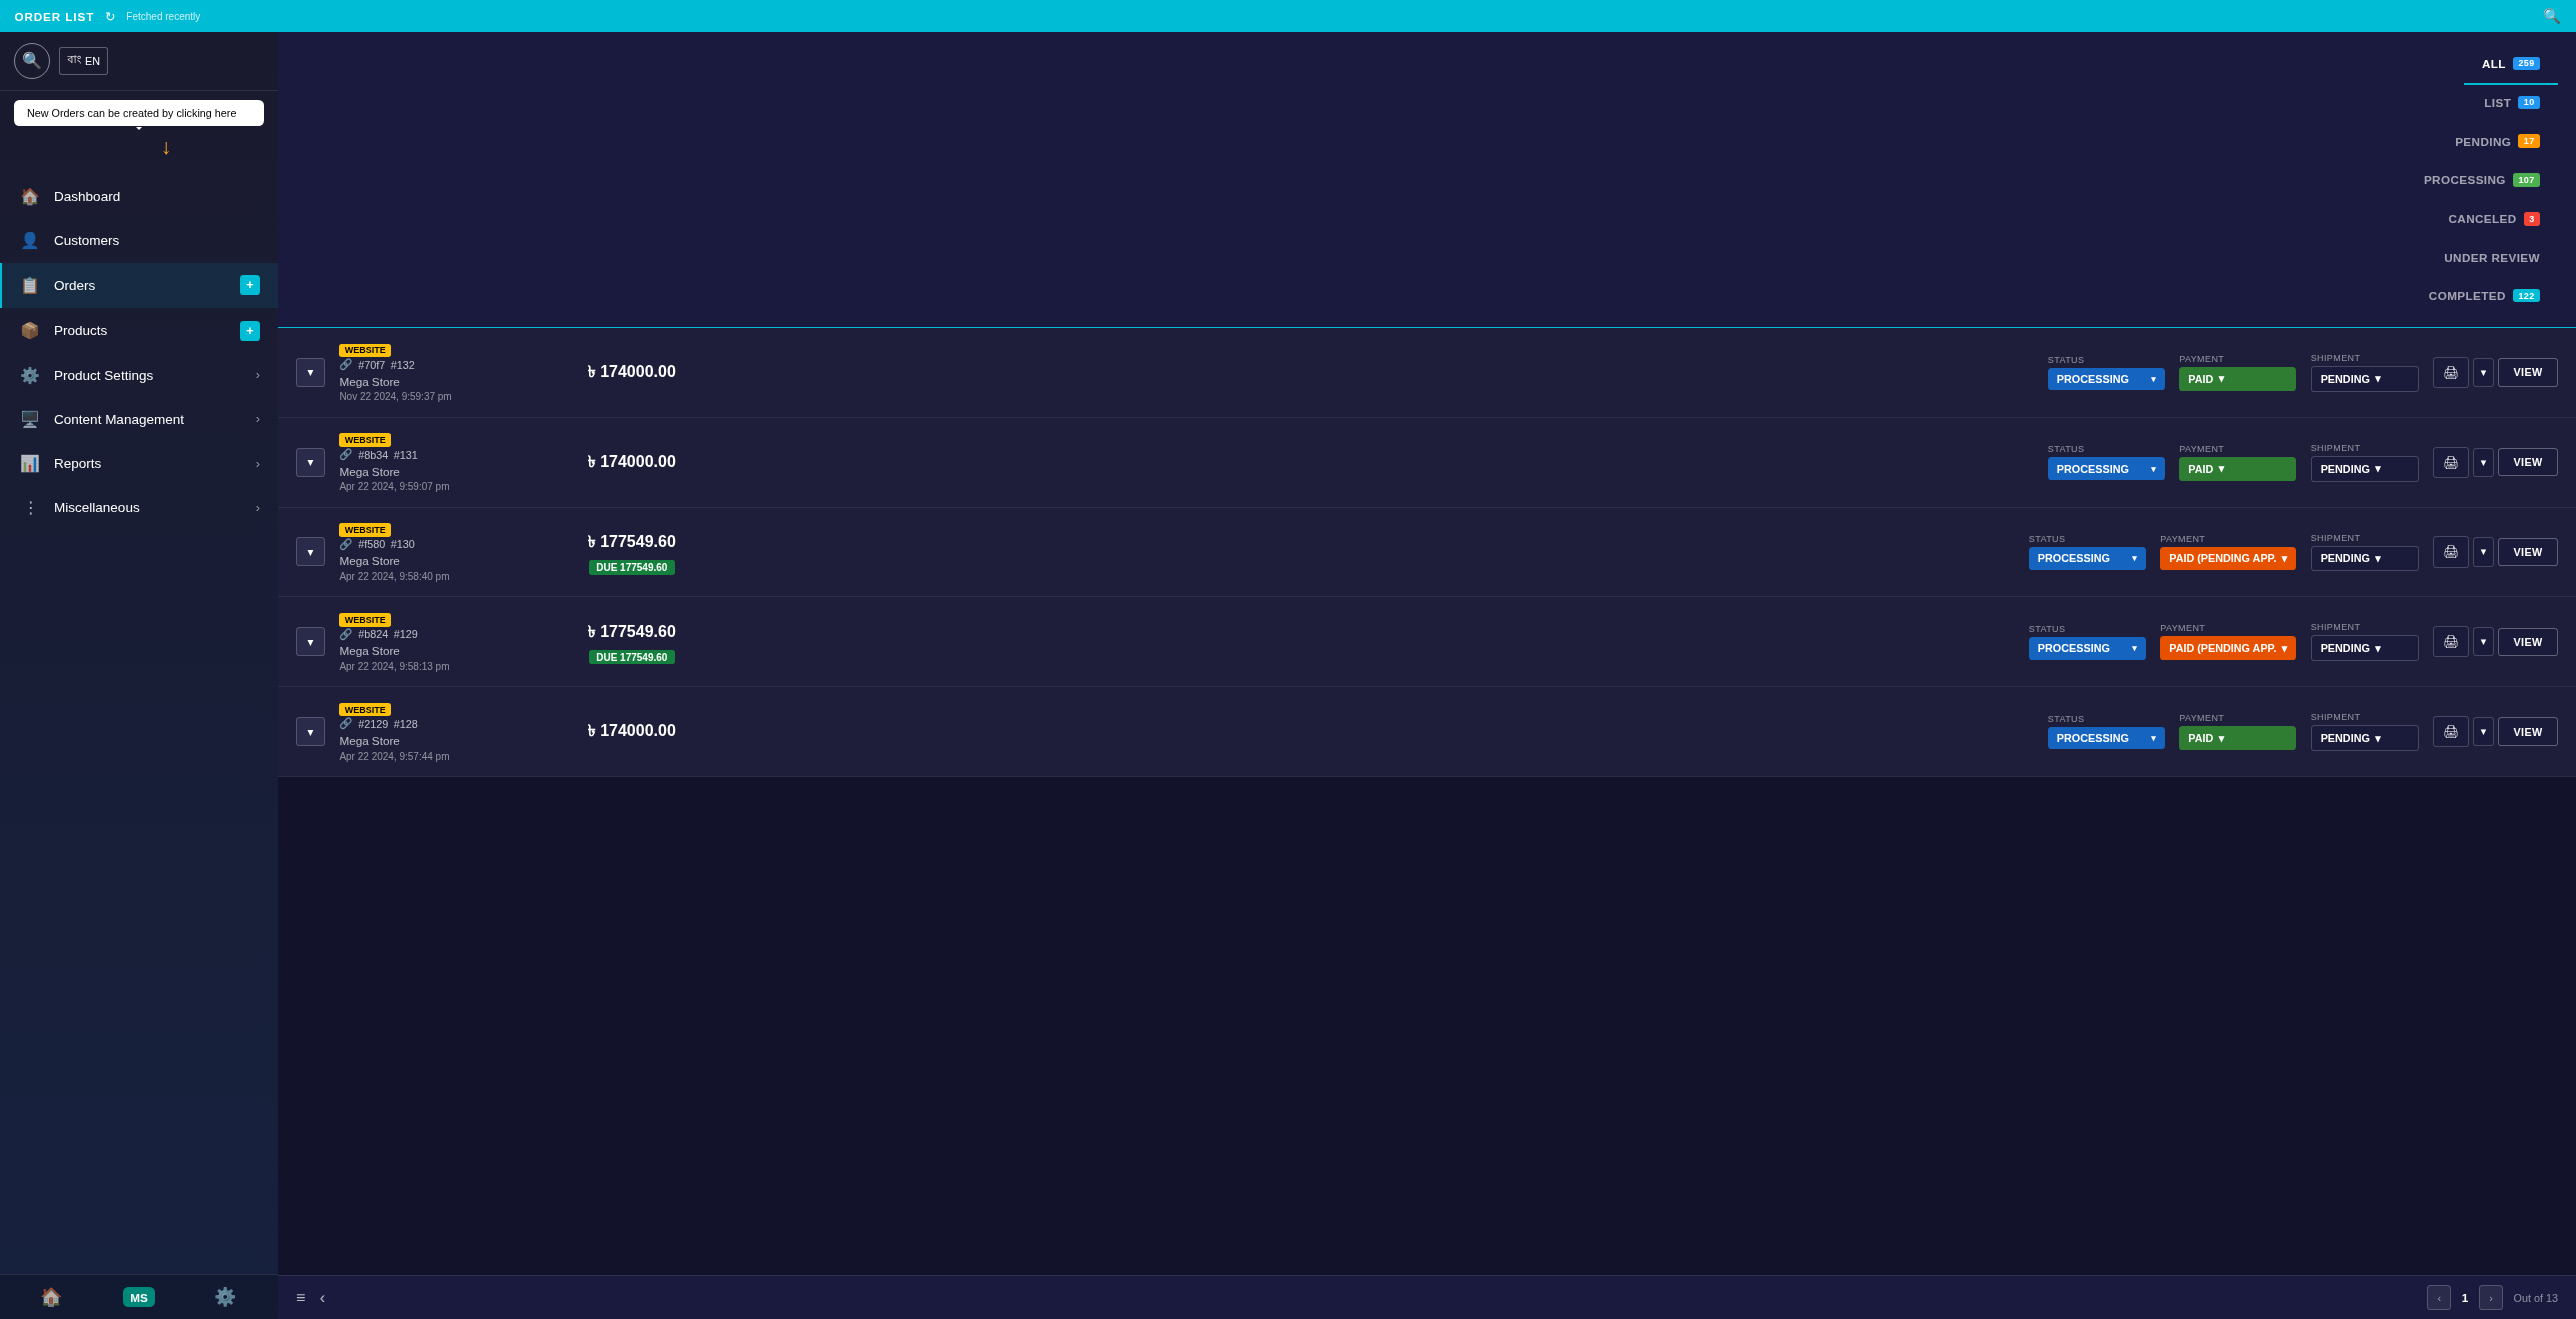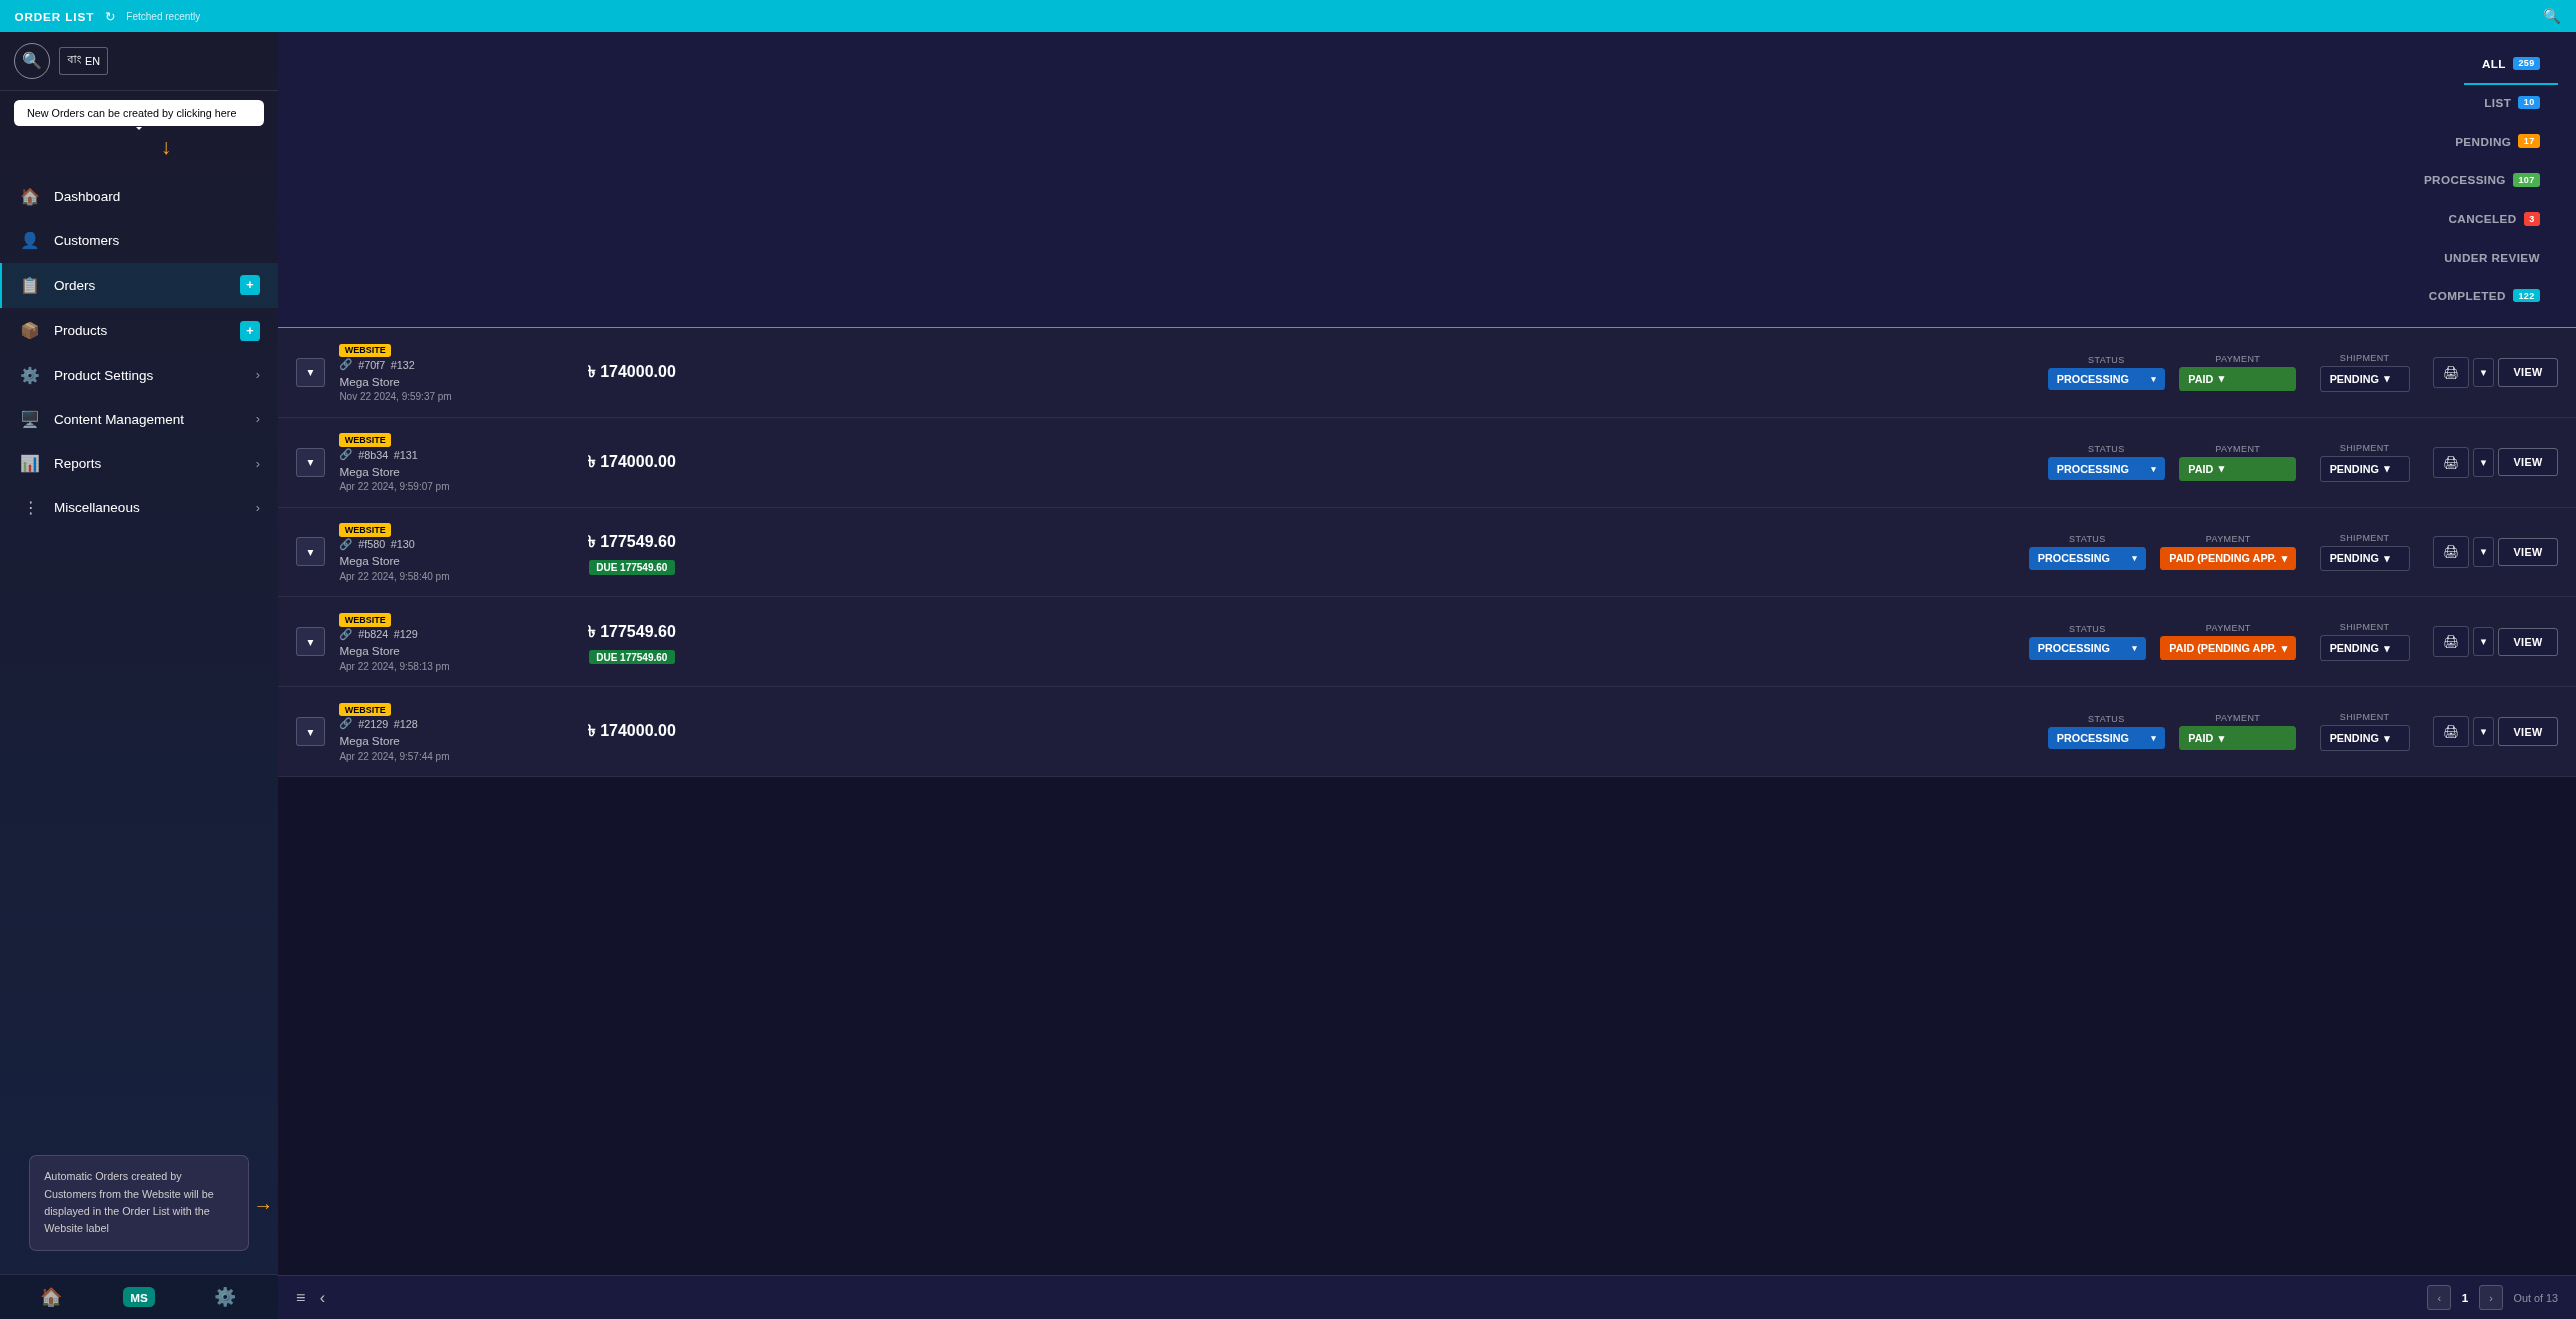--- a/index.html
+++ b/index.html
@@ -200,21 +200,21 @@
     .order-ids { font-size: 10.8px; color: rgba(255,255,255,0.7); margin-bottom: 3.6px; display: flex; align-items: center; gap: 5.4px; }
     .order-store-name { font-size: 11.7px; color: rgba(255,255,255,0.7); margin-bottom: 3.6px; }
     .order-date { font-size: 10px; color: rgba(255,255,255,0.5); }
 
     .order-amount { flex: 0 0 162px; text-align: center; }
     .amount-value { font-size: 16px; font-weight: 700; color: #fff; }
     .amount-due { background: #15803d; color: #fff; font-size: 10px; font-weight: 600; padding: 1.8px 7.2px; border-radius: 2.7px; display: inline-block; margin-top: 3.6px; }
 
     .order-controls { flex: 1; display: flex; align-items: center; gap: 14.4px; justify-content: flex-end; }
 
-    .control-group { display: flex; flex-direction: column; gap: 3px; min-width: 108px; align-items: center; }
+    .control-group { display: flex; flex-direction: column; gap: 3px; min-width: 108px; }
     .control-label { font-size: 9px; color: rgba(255,255,255,0.5); letter-spacing: 0.4px; text-transform: uppercase; }
     .status-select {
       display: flex; align-items: center; gap: 5.4px;
       background: #1565c0;
       border: none;
       border-radius: 3.6px;
       padding: 5.4px 9px;
       color: #fff;
       font-size: 10.8px;
       font-weight: 600;
@@ -368,28 +368,20 @@
         <span class="nav-label">Reports</span>
         <span class="nav-arrow">›</span>
       </div>
       <div class="nav-item">
         <span class="nav-icon">⋮</span>
         <span class="nav-label">Miscellaneous</span>
         <span class="nav-arrow">›</span>
       </div>
     </nav>
 
-    <div style="position:relative; margin: 0 14.4px 14.4px;">
-      <div class="tooltip-bottom">
-        <span>Automatic Orders created by Customers from the Website will be displayed in the Order List with the Website label</span>
-        <div style="position:absolute; right:-25px; top:50%; transform:translateY(-50%);">
-          <span class="yellow-arrow">→</span>
-        </div>
-      </div>
-    </div>
 
     <div class="sidebar-bottom">
       <span class="bottom-icon">🏠</span>
       <span class="ms-badge">MS</span>
       <span class="bottom-icon">⚙️</span>
     </div>
   </div>
 
   <div class="main-content">
 

